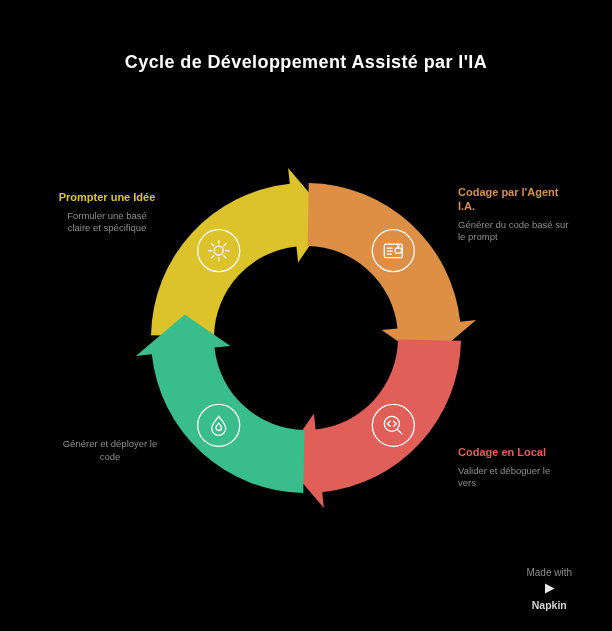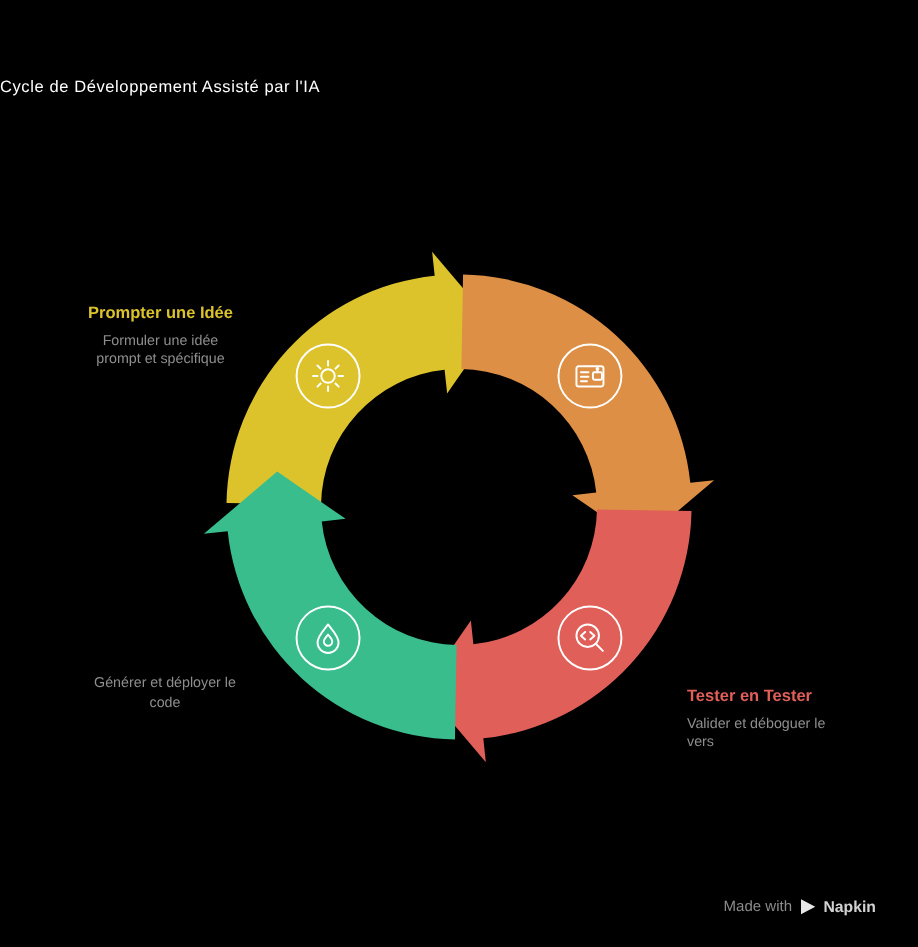--- a/index.html
+++ b/index.html
@@ -10,51 +10,53 @@
     height: 631px;
     background: #000;
     overflow: hidden;
     font-family: "Liberation Sans", sans-serif;
   }
   .title {
     position: absolute;
     top: 52px;
     left: 0;
     width: 100%;
-    text-align: left;
+    text-align: center;
     color: #ffffff;
-    font-size: 11px;
-    font-weight: normal;
+    font-size: 18px;
+    font-weight: bold;
     letter-spacing: 0.4px;
   }
   .diagram-svg { position: absolute; left: 0; top: 0; }
   .icon-ring { fill: none; stroke: #ffffff; stroke-width: 1.3px; }
   .icon-line { fill: none; stroke: #ffffff; stroke-width: 1.3px; stroke-linecap: round; stroke-linejoin: round; }
-  .step-block { position: absolute; margin-top: 12px; }
+  .step-block { position: absolute; }
   .align-center { text-align: center; }
   .align-left { text-align: left; }
   .step-label {
     font-size: 11px;
     font-weight: bold;
     line-height: 1.25;
     margin: 0 0 5px 0;
   }
   .step-desc {
     font-size: 9.5px;
     color: #8e8e8e;
     line-height: 1.32;
     margin: 0;
   }
   .footer {
     position: absolute;
-    right: 28px;
+    right: 40px;
     bottom: 20px;
     display: flex;
+    align-items: center;
     gap: 5px;
     font-size: 10px;
+    flex-direction: column;
   }
   .footer .made-with { color: #8b8b8b; }
   .footer .brand { color: #d2d2d2; font-weight: bold; font-size: 10.5px; }
 </style>
 </head>
 <body>
 
 <div class="stage">
 
   <div class="title">Cycle de Développement Assisté par l'IA</div>
@@ -90,26 +92,30 @@
 
     <g transform="translate(218.7,425.3)">
       <circle class="icon-ring" r="21"></circle>
       <path class="icon-line" d="M0 -9 C 3.5 -4.5 7 -1 7 3 A 7 7 0 1 1 -7 3 C -7 -1 -3.5 -4.5 0 -9 Z"></path>
       <path class="icon-line" d="M0 -2.2 C 1.4 -0.6 2.8 0.8 2.8 2.4 A 2.8 2.8 0 1 1 -2.8 2.4 C -2.8 0.8 -1.4 -0.6 0 -2.2 Z"></path>
     </g>
   </svg>
 
   <div class="step-block align-center" style="left:55px; top:191px; width:104px;">
     <p class="step-label" style="color: rgb(220, 195, 44);">Prompter une Idée</p>
-    <p class="step-desc">Formuler une idée prompt et spécifique</p>
+    <p class="step-desc">Formuler une basé claire et spécifique</p>
   </div>
 
+  <div class="step-block align-left" style="left:458px; top:186px; width:112px;">
+    <p class="step-label" style="color: rgb(221, 143, 69);">Codage par l'Agent I.A.</p>
+    <p class="step-desc">Générer du code basé sur le prompt</p>
+  </div>
 
   <div class="step-block align-left" style="left:458px; top:446px; width:112px;">
-    <p class="step-label" style="color: rgb(224, 95, 88);">Tester en Tester</p>
+    <p class="step-label" style="color: rgb(224, 95, 88);">Codage en Local</p>
     <p class="step-desc">Valider et déboguer le vers</p>
   </div>
 
   <div class="step-block align-center" style="left:60px; top:438px; width:100px;">
     <p class="step-desc">Générer et déployer le code</p>
   </div>
 
   <div class="footer">
     <span class="made-with">Made with</span>
     <svg width="11" height="11" viewBox="0 0 11 11">

